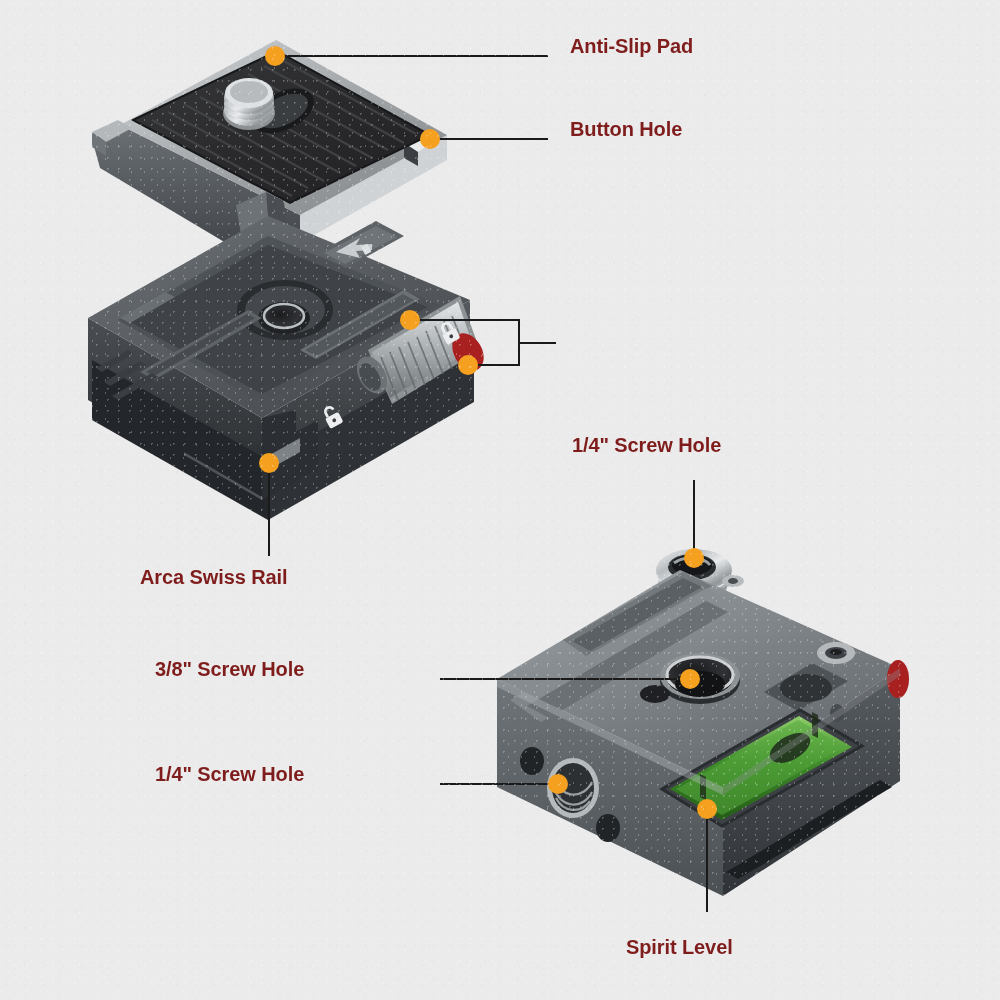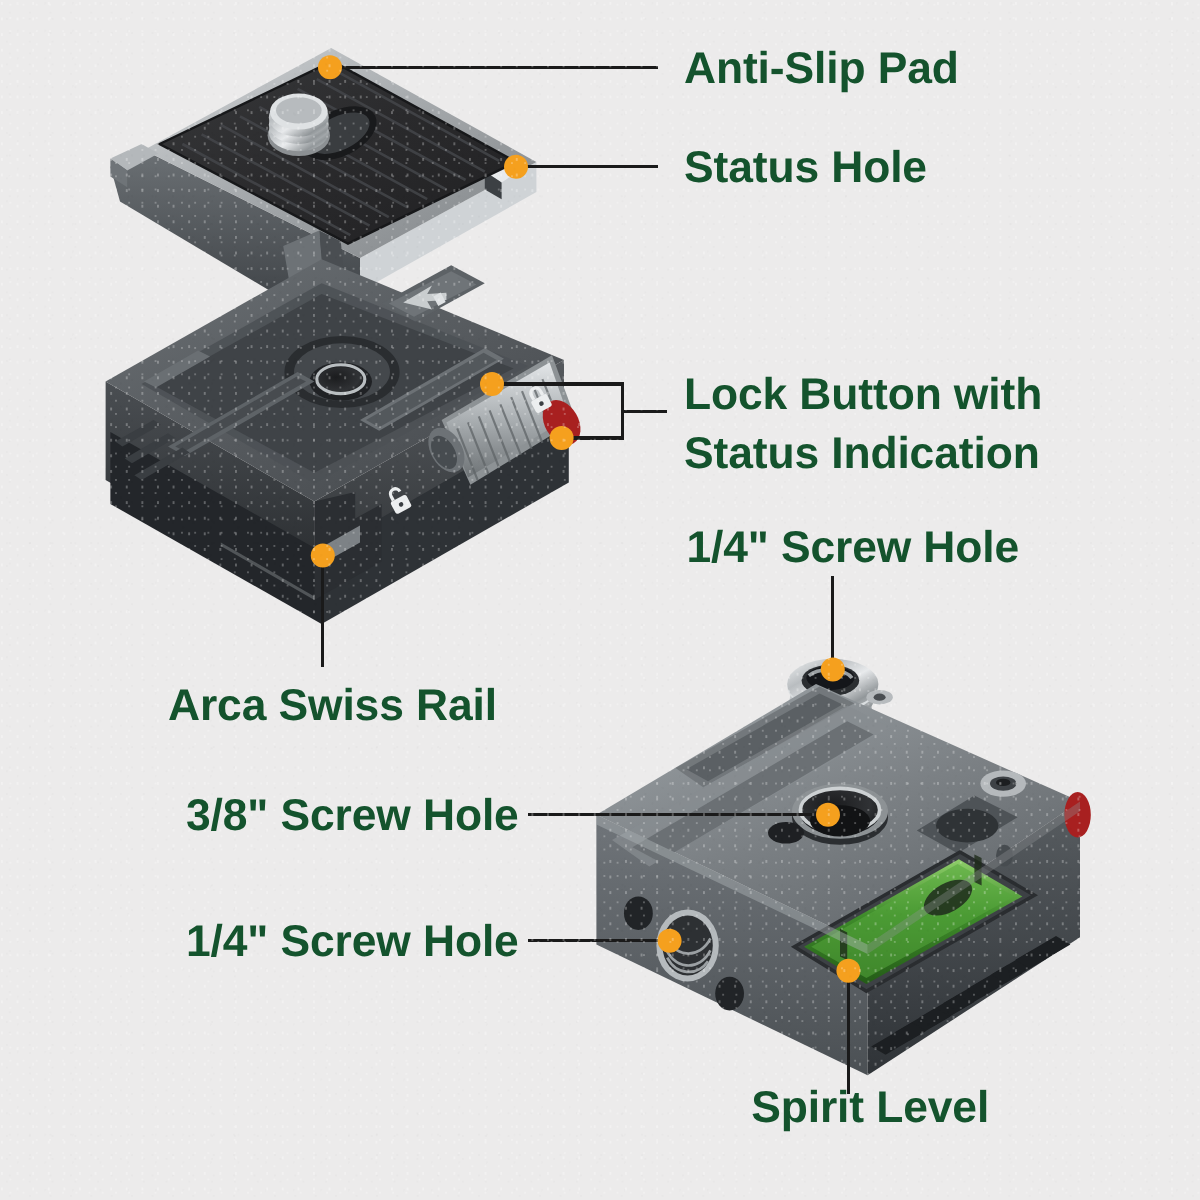--- a/index.html
+++ b/index.html
@@ -12,21 +12,21 @@
   
   #noise{position:absolute;inset:0;pointer-events:none;opacity:.5;
     background-image:
       radial-gradient(circle at 12% 22%, rgba(255,255,255,.55) 0 1px, transparent 1px),
       radial-gradient(circle at 47% 61%, rgba(0,0,0,.035) 0 1px, transparent 1px),
       radial-gradient(circle at 78% 34%, rgba(255,255,255,.5) 0 1px, transparent 1px),
       radial-gradient(circle at 29% 82%, rgba(0,0,0,.03) 0 1px, transparent 1px),
       radial-gradient(circle at 64% 12%, rgba(0,0,0,.025) 0 1px, transparent 1px);
     background-size:13px 13px,17px 17px,11px 11px,19px 19px,23px 23px;}
   svg{position:absolute;left:0;top:0;}
-  .lbl{position:absolute;color:#14532d;font-size:37px;font-weight:700;
+  .lbl{position:absolute;color:#7f1d1d;font-size:20px;font-weight:700;
        letter-spacing:-.1px;line-height:1.32;white-space:pre;}
 </style>
 </head>
 <body>
 
 <div id="stage">
 
   <svg width="1000" height="1000" viewBox="0 0 1000 1000">
     <defs>
       <linearGradient id="padG" x1="0" y1="0" x2="1" y2="1">
@@ -328,28 +328,26 @@
       <circle cx="690" cy="679" r="10" fill="#f5a01e"></circle>
       <circle cx="558" cy="784" r="10" fill="#f5a01e"></circle>
       <circle cx="707" cy="809" r="10" fill="#f5a01e"></circle>
     </g>
   </svg>
 
   <div id="noise"></div>
 
   <div class="lbl" style="left:570px;top:33px;">Anti-Slip Pad</div>
 
-  <div class="lbl" style="left:570px;top:116px;">Status Hole</div>
-
-  <div class="lbl" style="left:570px;top:305px;">Lock Button with
-Status Indication</div>
+  <div class="lbl" style="left:570px;top:116px;">Button Hole</div>
+
 
   <div class="lbl" style="left:140px;top:564px;">Arca Swiss Rail</div>
 
   <div class="lbl" style="left:572px;top:432px;">1/4" Screw Hole</div>
 
   <div class="lbl" style="left:155px;top:656px;">3/8" Screw Hole</div>
 
   <div class="lbl" style="left:155px;top:761px;">1/4" Screw Hole</div>
 
-  <div class="lbl" style="left:626px;top:899px;">Spirit Level</div>
+  <div class="lbl" style="left:626px;top:934px;">Spirit Level</div>
 
 </div>
 
 </body></html>

